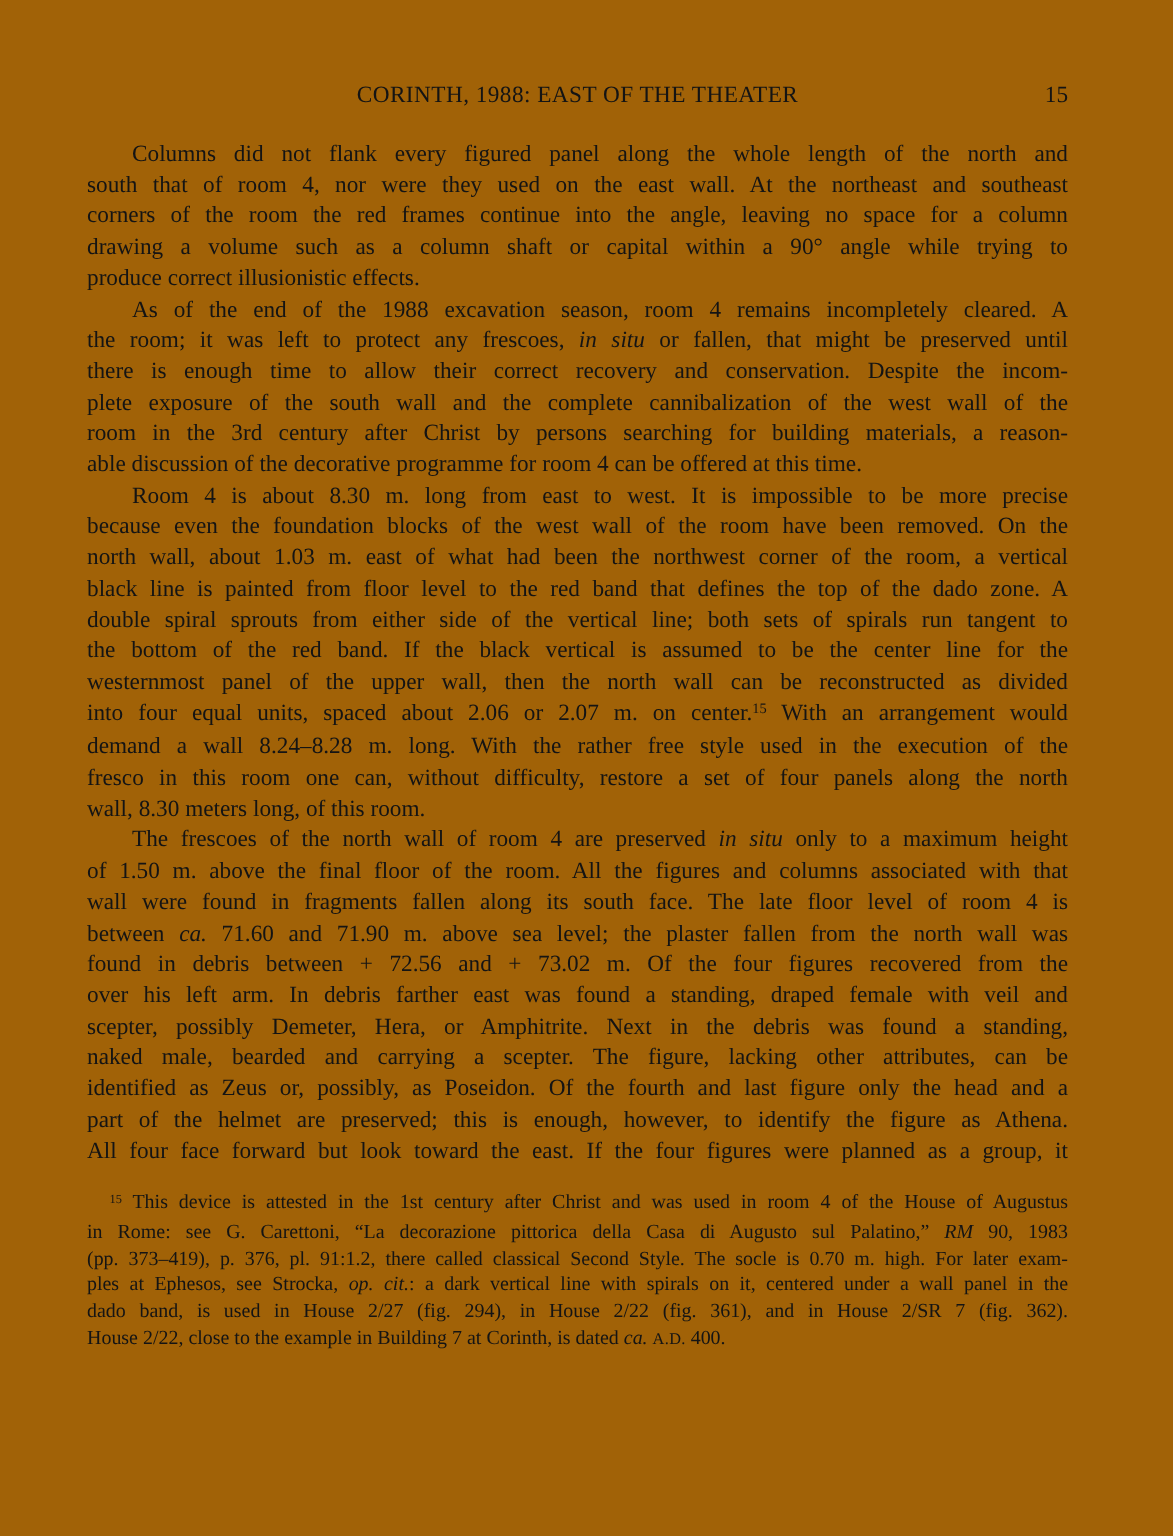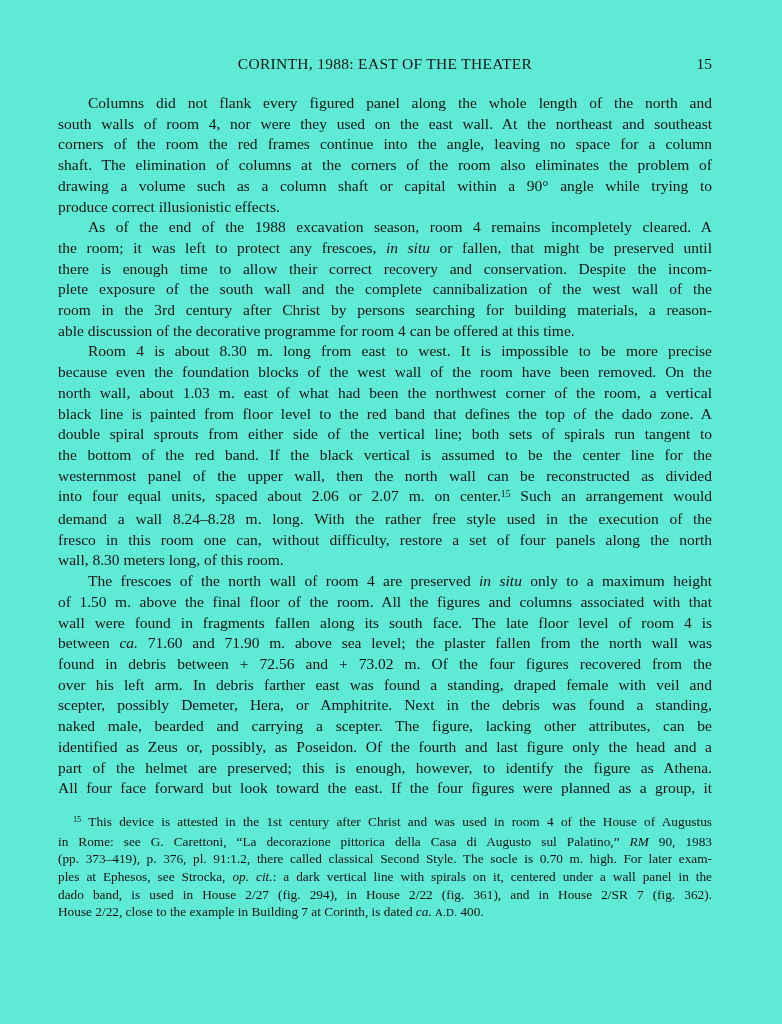--- a/index.html
+++ b/index.html
@@ -1,20 +1,20 @@
 <!DOCTYPE html>
 <html><head>
 <meta charset="utf-8">
 <style>
   html, body { margin: 0; padding: 0; background: #e8e8e8; }
   .page {
     position: relative;
     width: 782px;
     height: 1024px;
-    background: #5eead4;
+    background: #a16207;
     font-family: "Liberation Serif", "DejaVu Serif", serif;
     color: #141414;
     overflow: hidden;
     margin: 0 auto;
   }
   .content {
     position: absolute;
     left: 58px;
     top: 53px;
     width: 654px;
@@ -63,43 +63,42 @@
   <div class="content">
 
     <div class="header">
       <span>CORINTH, 1988: EAST OF THE THEATER</span>
       <span class="pagenum">15</span>
     </div>
 
     <div class="body-text">
         <div class="para">
           <div class="line first"><span>Columns did not flank every figured panel along the whole length of the north and</span></div>
-          <div class="line"><span>south walls of room 4, nor were they used on the east wall. At the northeast and southeast</span></div>
+          <div class="line"><span>south that of room 4, nor were they used on the east wall. At the northeast and southeast</span></div>
           <div class="line"><span>corners of the room the red frames continue into the angle, leaving no space for a column</span></div>
-          <div class="line"><span>shaft. The elimination of columns at the corners of the room also eliminates the problem of</span></div>
           <div class="line"><span>drawing a volume such as a column shaft or capital within a 90° angle while trying to</span></div>
           <div class="line last"><span>produce correct illusionistic effects.</span></div>
         </div>
         <div class="para">
           <div class="line first"><span>As of the end of the 1988 excavation season, room 4 remains incompletely cleared. A</span></div>
           <div class="line"><span>the room; it was left to protect any frescoes, </span><span class="it">in situ</span><span> or fallen, that might be preserved until</span></div>
           <div class="line"><span>there is enough time to allow their correct recovery and conservation. Despite the incom-</span></div>
           <div class="line"><span>plete exposure of the south wall and the complete cannibalization of the west wall of the</span></div>
           <div class="line"><span>room in the 3rd century after Christ by persons searching for building materials, a reason-</span></div>
           <div class="line last"><span>able discussion of the decorative programme for room 4 can be offered at this time.</span></div>
         </div>
         <div class="para">
           <div class="line first"><span>Room 4 is about 8.30 m. long from east to west. It is impossible to be more precise</span></div>
           <div class="line"><span>because even the foundation blocks of the west wall of the room have been removed. On the</span></div>
           <div class="line"><span>north wall, about 1.03 m. east of what had been the northwest corner of the room, a vertical</span></div>
           <div class="line"><span>black line is painted from floor level to the red band that defines the top of the dado zone. A</span></div>
           <div class="line"><span>double spiral sprouts from either side of the vertical line; both sets of spirals run tangent to</span></div>
           <div class="line"><span>the bottom of the red band. If the black vertical is assumed to be the center line for the</span></div>
           <div class="line"><span>westernmost panel of the upper wall, then the north wall can be reconstructed as divided</span></div>
-          <div class="line"><span>into four equal units, spaced about 2.06 or 2.07 m. on center.</span><span class="sup">15</span><span> Such an arrangement would</span></div>
+          <div class="line"><span>into four equal units, spaced about 2.06 or 2.07 m. on center.</span><span class="sup">15</span><span> With an arrangement would</span></div>
           <div class="line"><span>demand a wall 8.24–8.28 m. long. With the rather free style used in the execution of the</span></div>
           <div class="line"><span>fresco in this room one can, without difficulty, restore a set of four panels along the north</span></div>
           <div class="line last"><span>wall, 8.30 meters long, of this room.</span></div>
         </div>
         <div class="para">
           <div class="line first"><span>The frescoes of the north wall of room 4 are preserved </span><span class="it">in situ</span><span> only to a maximum height</span></div>
           <div class="line"><span>of 1.50 m. above the final floor of the room. All the figures and columns associated with that</span></div>
           <div class="line"><span>wall were found in fragments fallen along its south face. The late floor level of room 4 is</span></div>
           <div class="line"><span>between </span><span class="it">ca.</span><span> 71.60 and 71.90 m. above sea level; the plaster fallen from the north wall was</span></div>
           <div class="line"><span>found in debris between + 72.56 and + 73.02 m. Of the four figures recovered from the</span></div>

